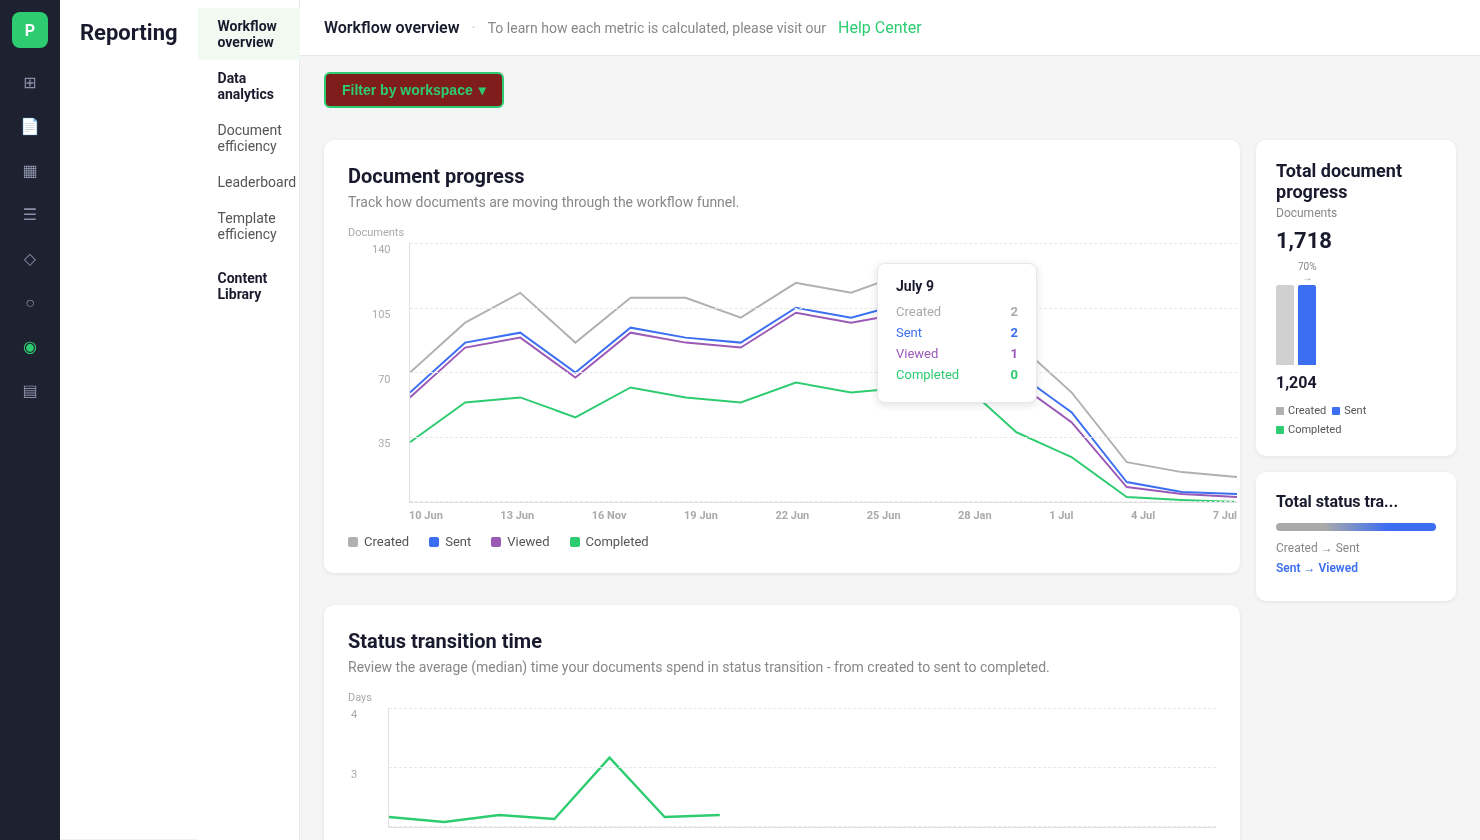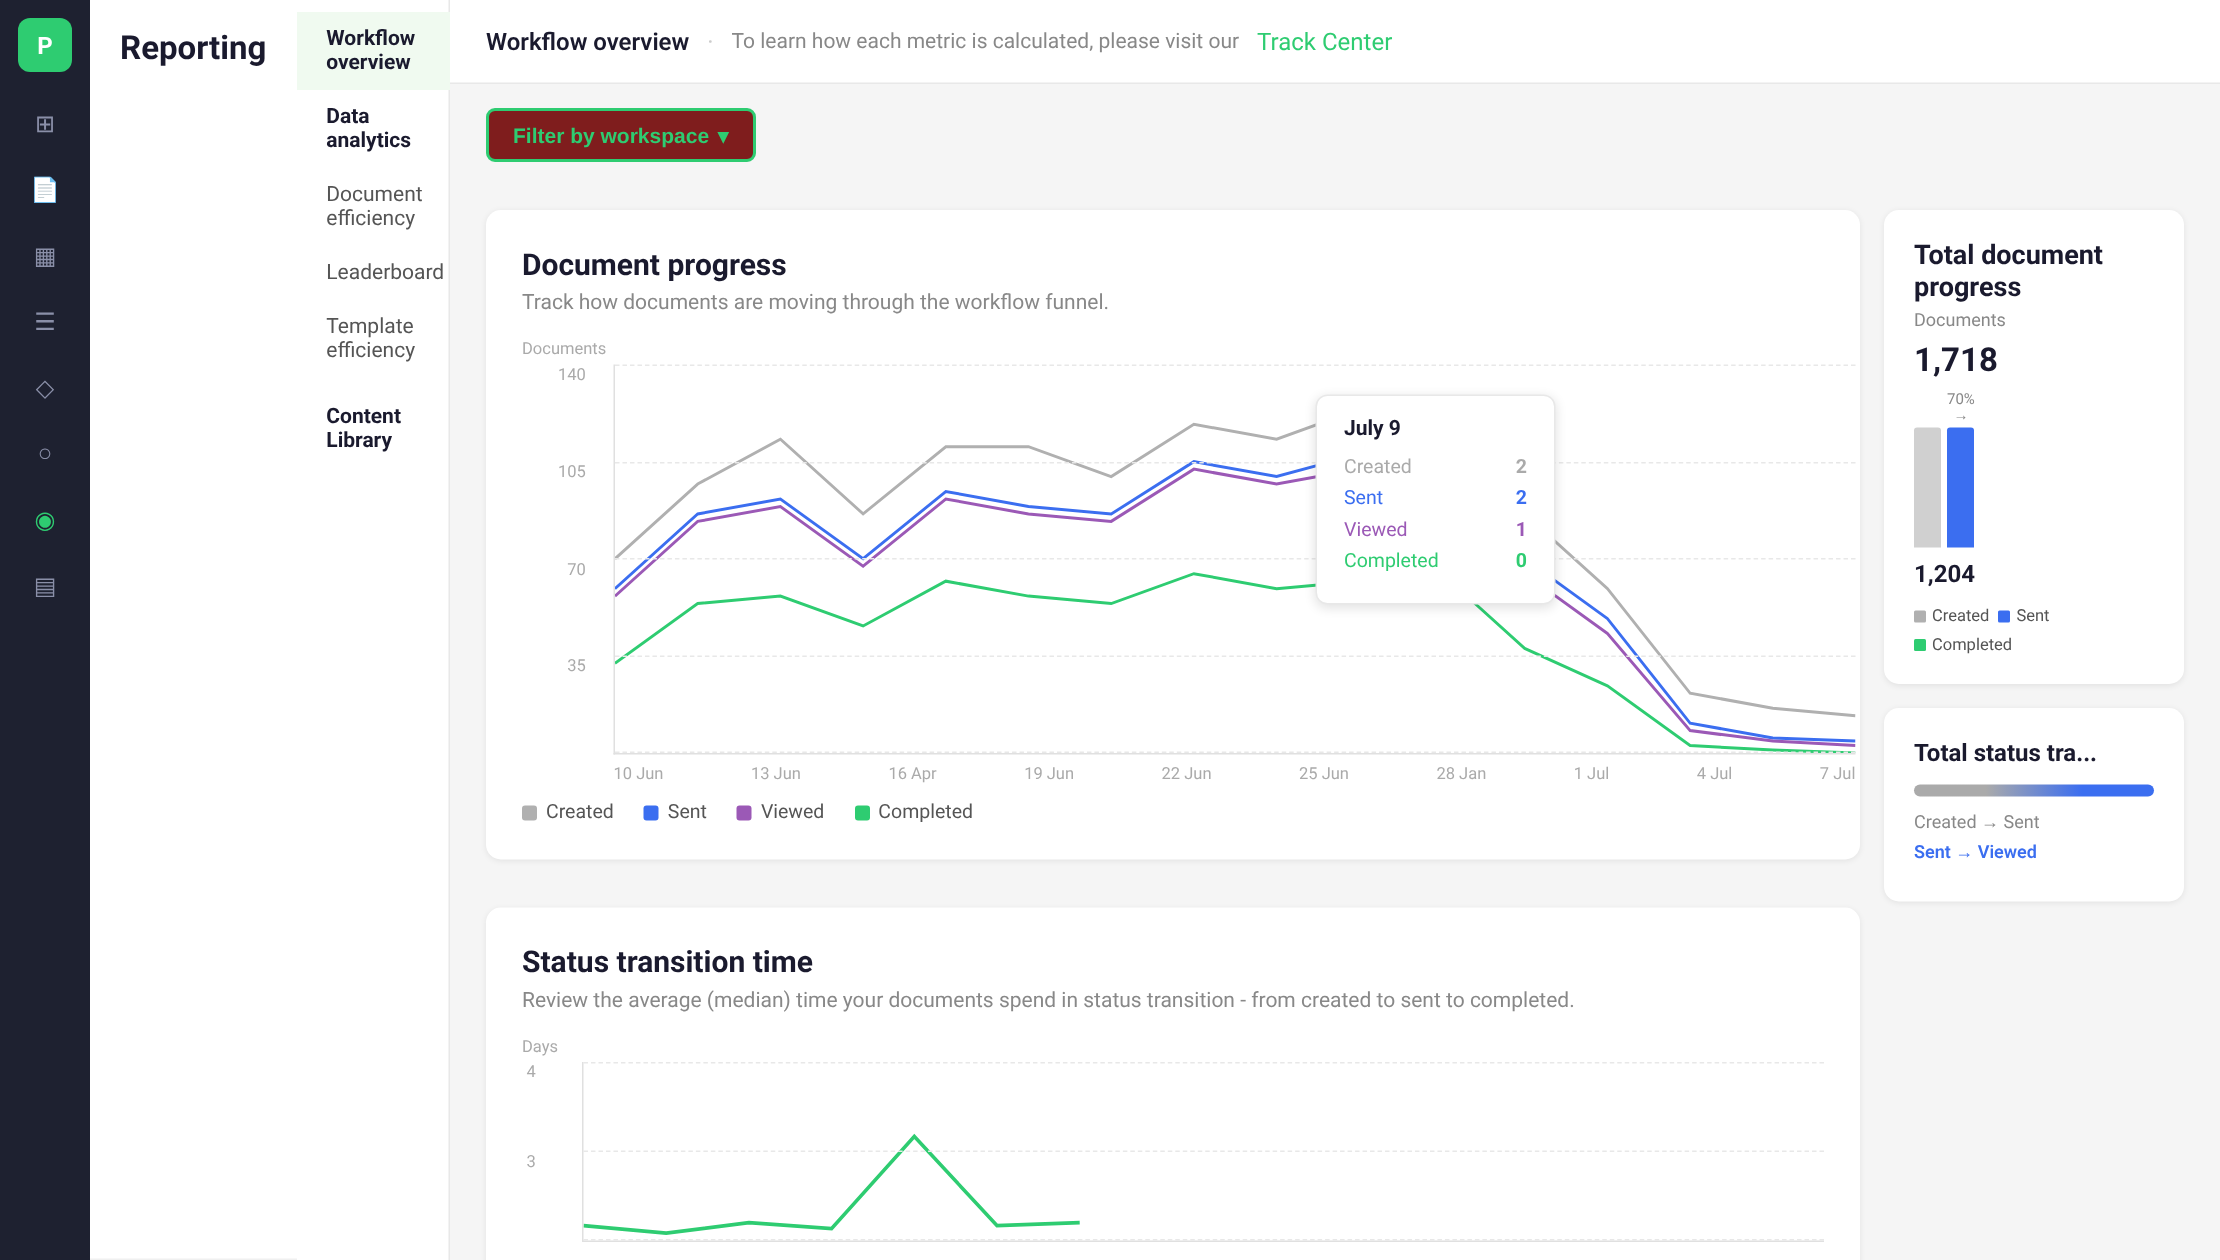--- a/index.html
+++ b/index.html
@@ -278,20 +278,21 @@
     }
 
     
     .x-axis {
       display: flex;
       justify-content: space-between;
       margin-top: 6px;
       padding: 0 0 0 0;
       font-size: 11px;
       color: #aaa;
+      font-weight: bold;
     }
 
     
     .side-card {
       background: #fff;
       border-radius: 10px;
       padding: 20px;
       box-shadow: 0 1px 4px rgba(0,0,0,0.08);
     }
     .side-card-title {
@@ -407,21 +408,21 @@
     <div class="sidebar-item bold" style="margin-top:8px;">Content Library</div>
   </div>
 </div>
 
 <div class="main">
 
   <div class="topbar">
     <span class="topbar-title">Workflow overview</span>
     <span class="topbar-sep">·</span>
     <span class="topbar-help-text">To learn how each metric is calculated, please visit our</span>
-    <a class="topbar-help-link" href="#">Track Center</a>
+    <a class="topbar-help-link" href="#">Help Center</a>
   </div>
 
   <div class="filters-bar">
     <button class="workspace-filter-btn">
       <span>Filter by workspace</span>
       <span>▾</span>
     </button>
   </div>
 
   <div class="content-area">
@@ -484,21 +485,21 @@
               <div class="tooltip-row">
                 <span class="tooltip-label color-completed">Completed</span>
                 <span class="tooltip-value color-completed">0</span>
               </div>
             </div>
           </div>
 
           <div class="x-axis">
             <span>10 Jun</span>
             <span>13 Jun</span>
-            <span>16 Apr</span>
+            <span>16 Nov</span>
             <span>19 Jun</span>
             <span>22 Jun</span>
             <span>25 Jun</span>
             <span>28 Jan</span>
             <span>1 Jul</span>
             <span>4 Jul</span>
             <span>7 Jul</span>
           </div>
         </div>
 

